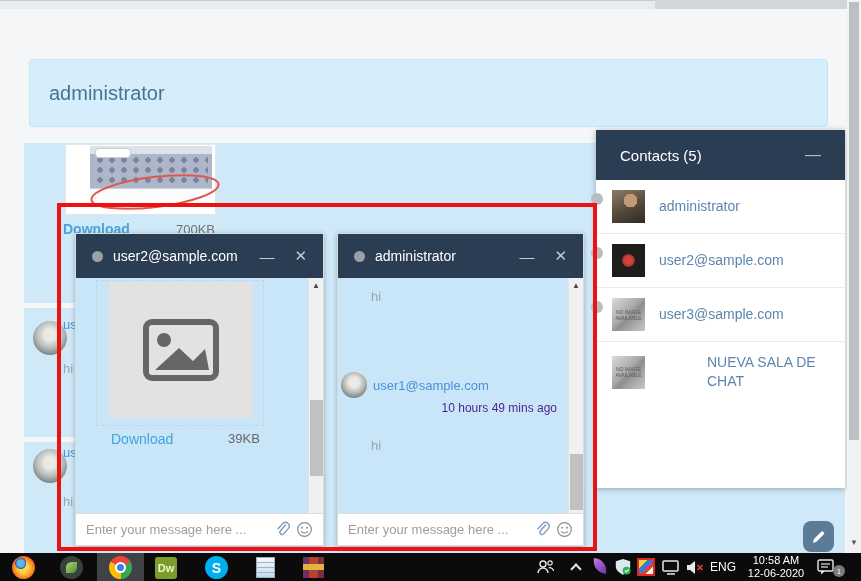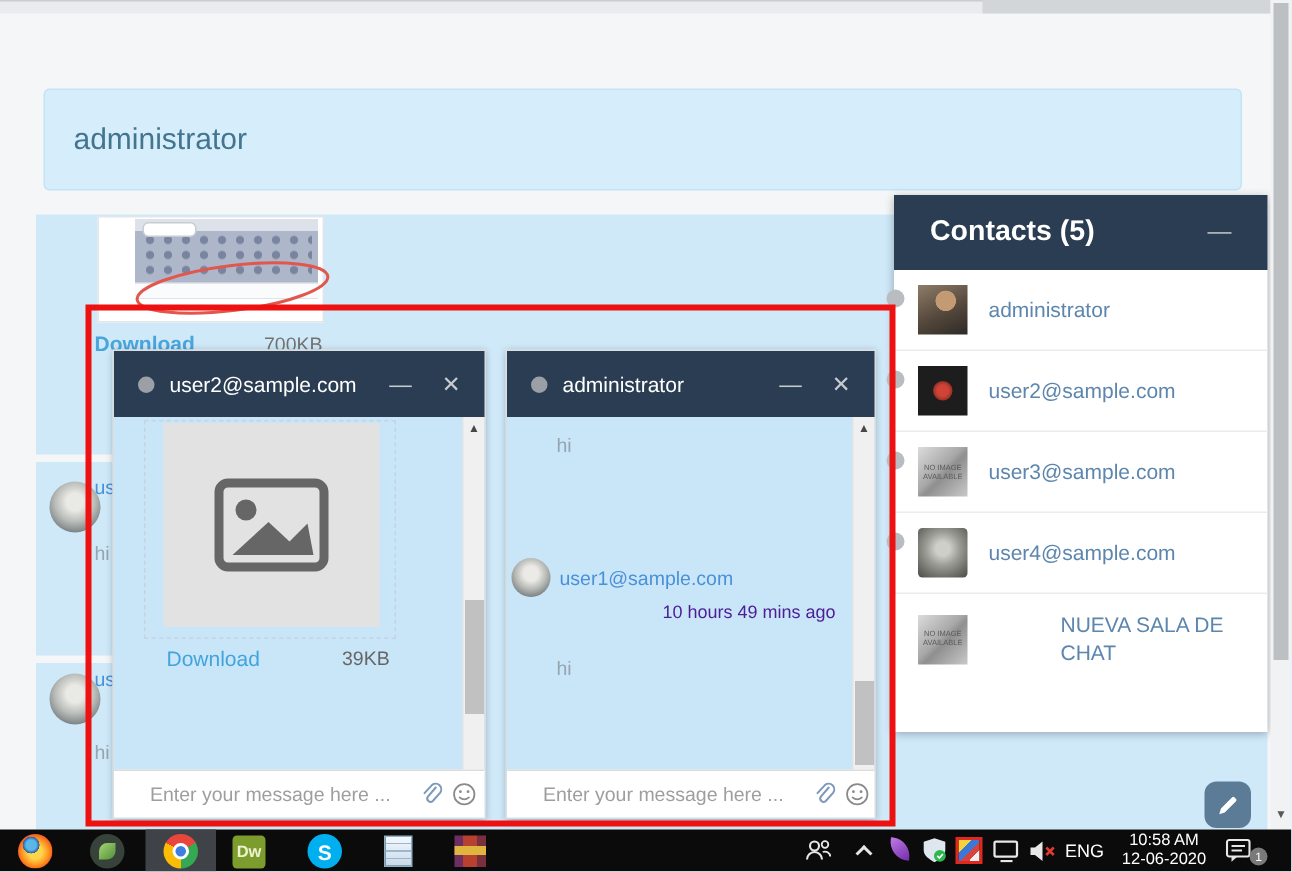--- a/index.html
+++ b/index.html
@@ -39,21 +39,21 @@
   .chatwin { position:absolute; top:233px; height:313px; background:#c9e6f8; border:1px solid #d9dde0; box-shadow:0 1px 5px rgba(0,0,0,.28); }
   .cw-head { position:absolute; left:0; top:0; right:0; height:44px; background:#2b3d52; display:flex; align-items:center; padding:0 16px; }
   .cw-dot { width:11px; height:11px; border-radius:50%; background:#9aa0a6; margin-right:10px; flex:none; }
   .cw-title { color:#fff; font-size:14px; flex:1; white-space:nowrap; }
   .cw-min { color:#c7ccd1; font-size:15px; cursor:pointer; padding:0 6px; }
   .cw-close { color:#c7ccd1; font-size:15px; cursor:pointer; padding:0 0 0 14px; }
   .cw-body { position:absolute; left:0; top:44px; right:0; height:237px; overflow:hidden; }
   .cw-scroll { position:absolute; right:0; top:0; bottom:0; width:15px; background:#f0f0f0; border-left:1px solid #e0e3e6; }
   .cw-up { position:absolute; top:3px; left:0; width:14px; text-align:center; font-size:8px; color:#474747; }
   .cw-thumb { position:absolute; left:1px; width:13px; background:#c1c1c1; }
-  .cw-input { position:absolute; left:0; right:0; bottom:0; height:32px; background:#fff; border-top:1px solid #dcdcdc; display:flex; align-items:center; padding:0 24px; }
+  .cw-input { position:absolute; left:0; right:0; bottom:0; height:32px; background:#fff; border-top:1px solid #dcdcdc; display:flex; align-items:center; padding:0 10px; }
   .cw-input input { flex:1; border:none; outline:none; font-size:13px; color:#333; font-family:"Liberation Sans",sans-serif; background:transparent; }
   .cw-input input::placeholder { color:#9e9e9e; }
   .clip-ic { flex:none; margin:0 6px 0 4px; }
   .smile-ic { flex:none; }
 
   
   .dashedbox { position:absolute; left:20px; top:2px; width:168px; height:146px; border:1px dashed #c6d4e1; }
   .imgtile { position:absolute; left:33px; top:4px; width:144px; height:136px; background:#e2e2e2; display:flex; align-items:center; justify-content:center; }
   .dl-label { position:absolute; left:35px; top:153px; font-size:14px; color:#42a4dc; }
   .dl-size { position:absolute; left:152px; top:153px; font-size:13px; color:#666; }
@@ -61,21 +61,21 @@
   
   .msg { position:absolute; left:33px; font-size:13px; color:#96a5b1; }
   .r-avatar { position:absolute; left:3px; top:94px; width:26px; height:26px; border-radius:50%;
       background:radial-gradient(circle at 50% 40%, #eceae6 0 24%, #b5b8b4 52%, #787e80 78%, #53575a); }
   .r-sender { position:absolute; left:35px; top:100px; font-size:13px; color:#4a90d9; }
   .r-time { position:absolute; left:0; right:26px; top:123px; text-align:right; font-size:12px; color:#4c1d95; }
 
   
   .contacts { position:absolute; left:596px; top:130px; width:249px; height:358px; background:#fff; box-shadow:0 1px 6px rgba(0,0,0,.3); }
   .ct-head { height:50px; background:#2b3d52; display:flex; align-items:center; padding:0 24px; }
-  .ct-title { color:#fff; font-size:19px; font-weight:bold; flex:1; }
+  .ct-title { color:#fff; font-size:15px; font-weight:normal; flex:1; }
   .ct-min { color:#b9bec4; font-size:16px; cursor:pointer; }
   .ct-search { height:37px; border-bottom:1px solid #e0e0e0; display:flex; align-items:center; }
   .ct-search input { border:none; outline:none; width:100%; padding:0 20px; font-size:14px; color:#333; font-family:"Liberation Sans",sans-serif; }
   .ct-search input::placeholder { color:#a8a8a8; }
   .ct-row { position:relative; height:54px; border-bottom:1px solid #ececec; display:flex; align-items:center; padding-left:16px; }
   .ct-row.tall { height:60px; border-bottom:none;gap:48px; }
   .ct-dot { position:absolute; left:-5px; top:13px; width:12px; height:12px; border-radius:50%; background:#b9bdc1; }
   .ct-av { width:33px; height:33px; flex:none; margin-right:14px; }
   .ct-name { font-size:14px; color:#5d86ae; line-height:19px; }
   .ct-name.wrap { width:116px; }
@@ -238,25 +238,20 @@
     <div class="ct-row">
       <span class="ct-dot"></span>
       <span class="ct-av av-dark"></span>
       <span class="ct-name">user2@sample.com</span>
     </div>
     <div class="ct-row">
       <span class="ct-dot"></span>
       <span class="ct-av av-noimg">NO IMAGE AVAILABLE</span>
       <span class="ct-name">user3@sample.com</span>
     </div>
-    <div class="ct-row">
-      <span class="ct-dot"></span>
-      <span class="ct-av av-koala"></span>
-      <span class="ct-name">user4@sample.com</span>
-    </div>
     <div class="ct-row tall">
       <span class="ct-av av-noimg">NO IMAGE AVAILABLE</span>
       <span class="ct-name wrap">NUEVA SALA DE CHAT</span>
     </div>
   </div>
 
   <div class="pencil-btn">
     <svg width="17" height="17" viewBox="0 0 24 24">
       <path d="M4 21 l1.6-5.4 L16.2 5 a1.4 1.4 0 0 1 2 0 l1.6 1.6 a1.4 1.4 0 0 1 0 2 L9.2 19.4 z" fill="#fff"></path>
     </svg>

